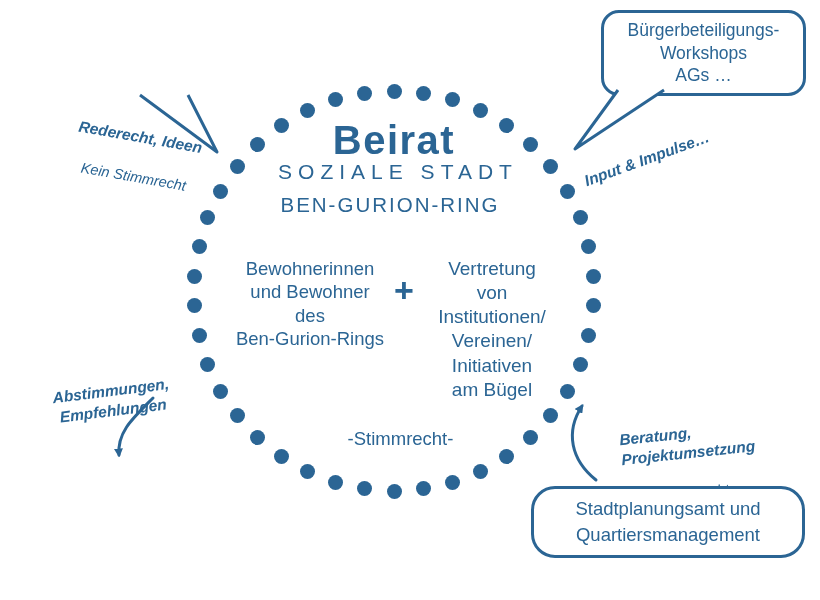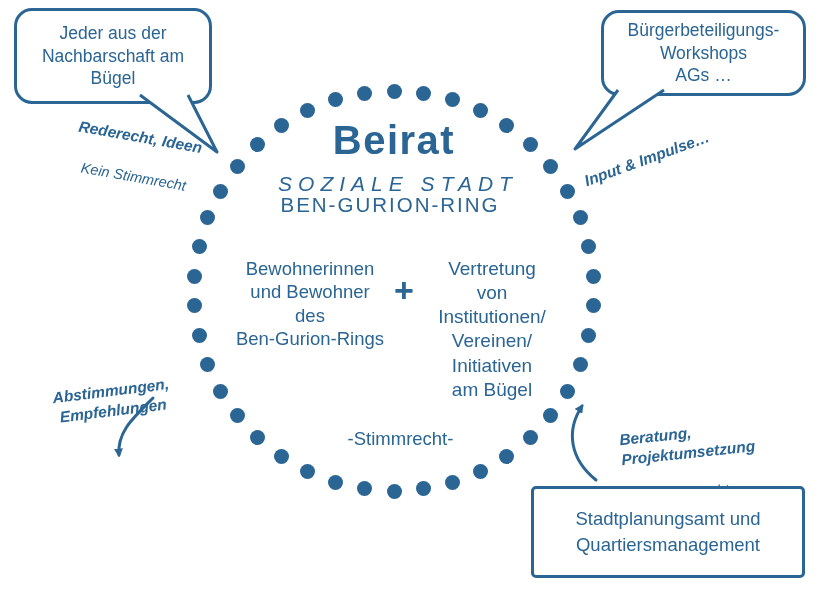--- a/index.html
+++ b/index.html
@@ -20,32 +20,32 @@
   .bubble,.boxed{
     position:absolute; background:#fff; border:3px solid var(--accent);
     border-radius:18px; display:flex; align-items:center; justify-content:center;
     text-align:center; z-index:4;
   }
   .bubble .txt,.boxed .txt{ white-space:pre-line; }
 
   .bubble-tl{ left:14px; top:8px;  width:198px; height:96px; font-size:17.5px; line-height:1.3; }
   .bubble-tr{ left:601px; top:10px; width:205px; height:86px; font-size:17.5px; line-height:1.3; }
   .box-bl{ left:38px;  top:466px; width:200px; height:114px; font-size:17.5px; line-height:1.35; border-radius:15px; }
-  .box-br{ left:531px; top:486px; width:274px; height:92px;  font-size:18.5px; line-height:1.4;  border-radius:5px; }
+  .box-br{ left:531px; top:486px; width:274px; height:72px;  font-size:18.5px; line-height:1.4;  border-radius:24px; }
 
   
   .overlay{ position:absolute; left:0; top:0; z-index:6; pointer-events:none; }
   .tail{ fill:#ffffff; stroke:var(--accent); stroke-width:3; stroke-linejoin:round; }
   .arrow{ fill:none; stroke:var(--accent); stroke-width:3; stroke-linecap:round; }
   .arrowhead-shape{ fill:var(--accent); }
 
   
   .ctext{ position:absolute; text-align:center; z-index:2; white-space:pre-line; }
   .title{ left:294px; top:118px; width:200px; font-size:40px; font-weight:bold; letter-spacing:1.5px; line-height:1.1; }
-  .sub1{ left:268px; top:172px; width:260px; font-size:21px;   letter-spacing:6px;font-style:italic;  }
+  .sub1{ left:268px; top:160px; width:260px; font-size:21px;   letter-spacing:6px;  }
   .sub2{ left:260px; top:193px; width:260px; font-size:20.5px; letter-spacing:2px;  }
   .group-left { left:220px; top:257px; width:180px; font-size:18.5px; line-height:1.27; }
   .plus       { left:386px; top:271px; width:36px;  font-size:34px; font-weight:bold; }
   .group-right{ left:412px; top:257px; width:160px; font-size:19px; line-height:1.27; }
   .vote       { left:318px; top:428px; width:165px; font-size:18.5px; }
 
   
   .note{ position:absolute; z-index:3; font-style:italic; text-align:center; white-space:pre-line; line-height:1.3; }
   .note .b{ font-weight:bold; font-size:15.5px; display:block; white-space:pre-line; }
   .note .n{ font-weight:normal; font-size:14.5px; display:block; white-space:pre-line; }
@@ -97,25 +97,20 @@
       <div class="dot" style="left: 200.325px; top: 210.432px;"></div>
       <div class="dot" style="left: 213.295px; top: 183.5px;"></div>
       <div class="dot" style="left: 230.134px; top: 158.802px;"></div>
       <div class="dot" style="left: 250.465px; top: 136.89px;"></div>
       <div class="dot" style="left: 273.836px; top: 118.252px;"></div>
       <div class="dot" style="left: 299.723px; top: 103.306px;"></div>
       <div class="dot" style="left: 327.549px; top: 92.3854px;"></div>
       <div class="dot" style="left: 356.692px; top: 85.7338px;"></div>
     </div>
 
-  <div class="bubble bubble-tl">
-    <span class="txt">Jeder aus der
-Nachbarschaft am
-Bügel</span>
-  </div>
   <div class="bubble bubble-tr">
     <span class="txt">Bürgerbeteiligungs-
 Workshops
 AGs …</span>
   </div>
 
   <div class="boxed box-br">
     <span class="txt">Stadtplanungsamt und
 Quartiersmanagement</span>
   </div>

